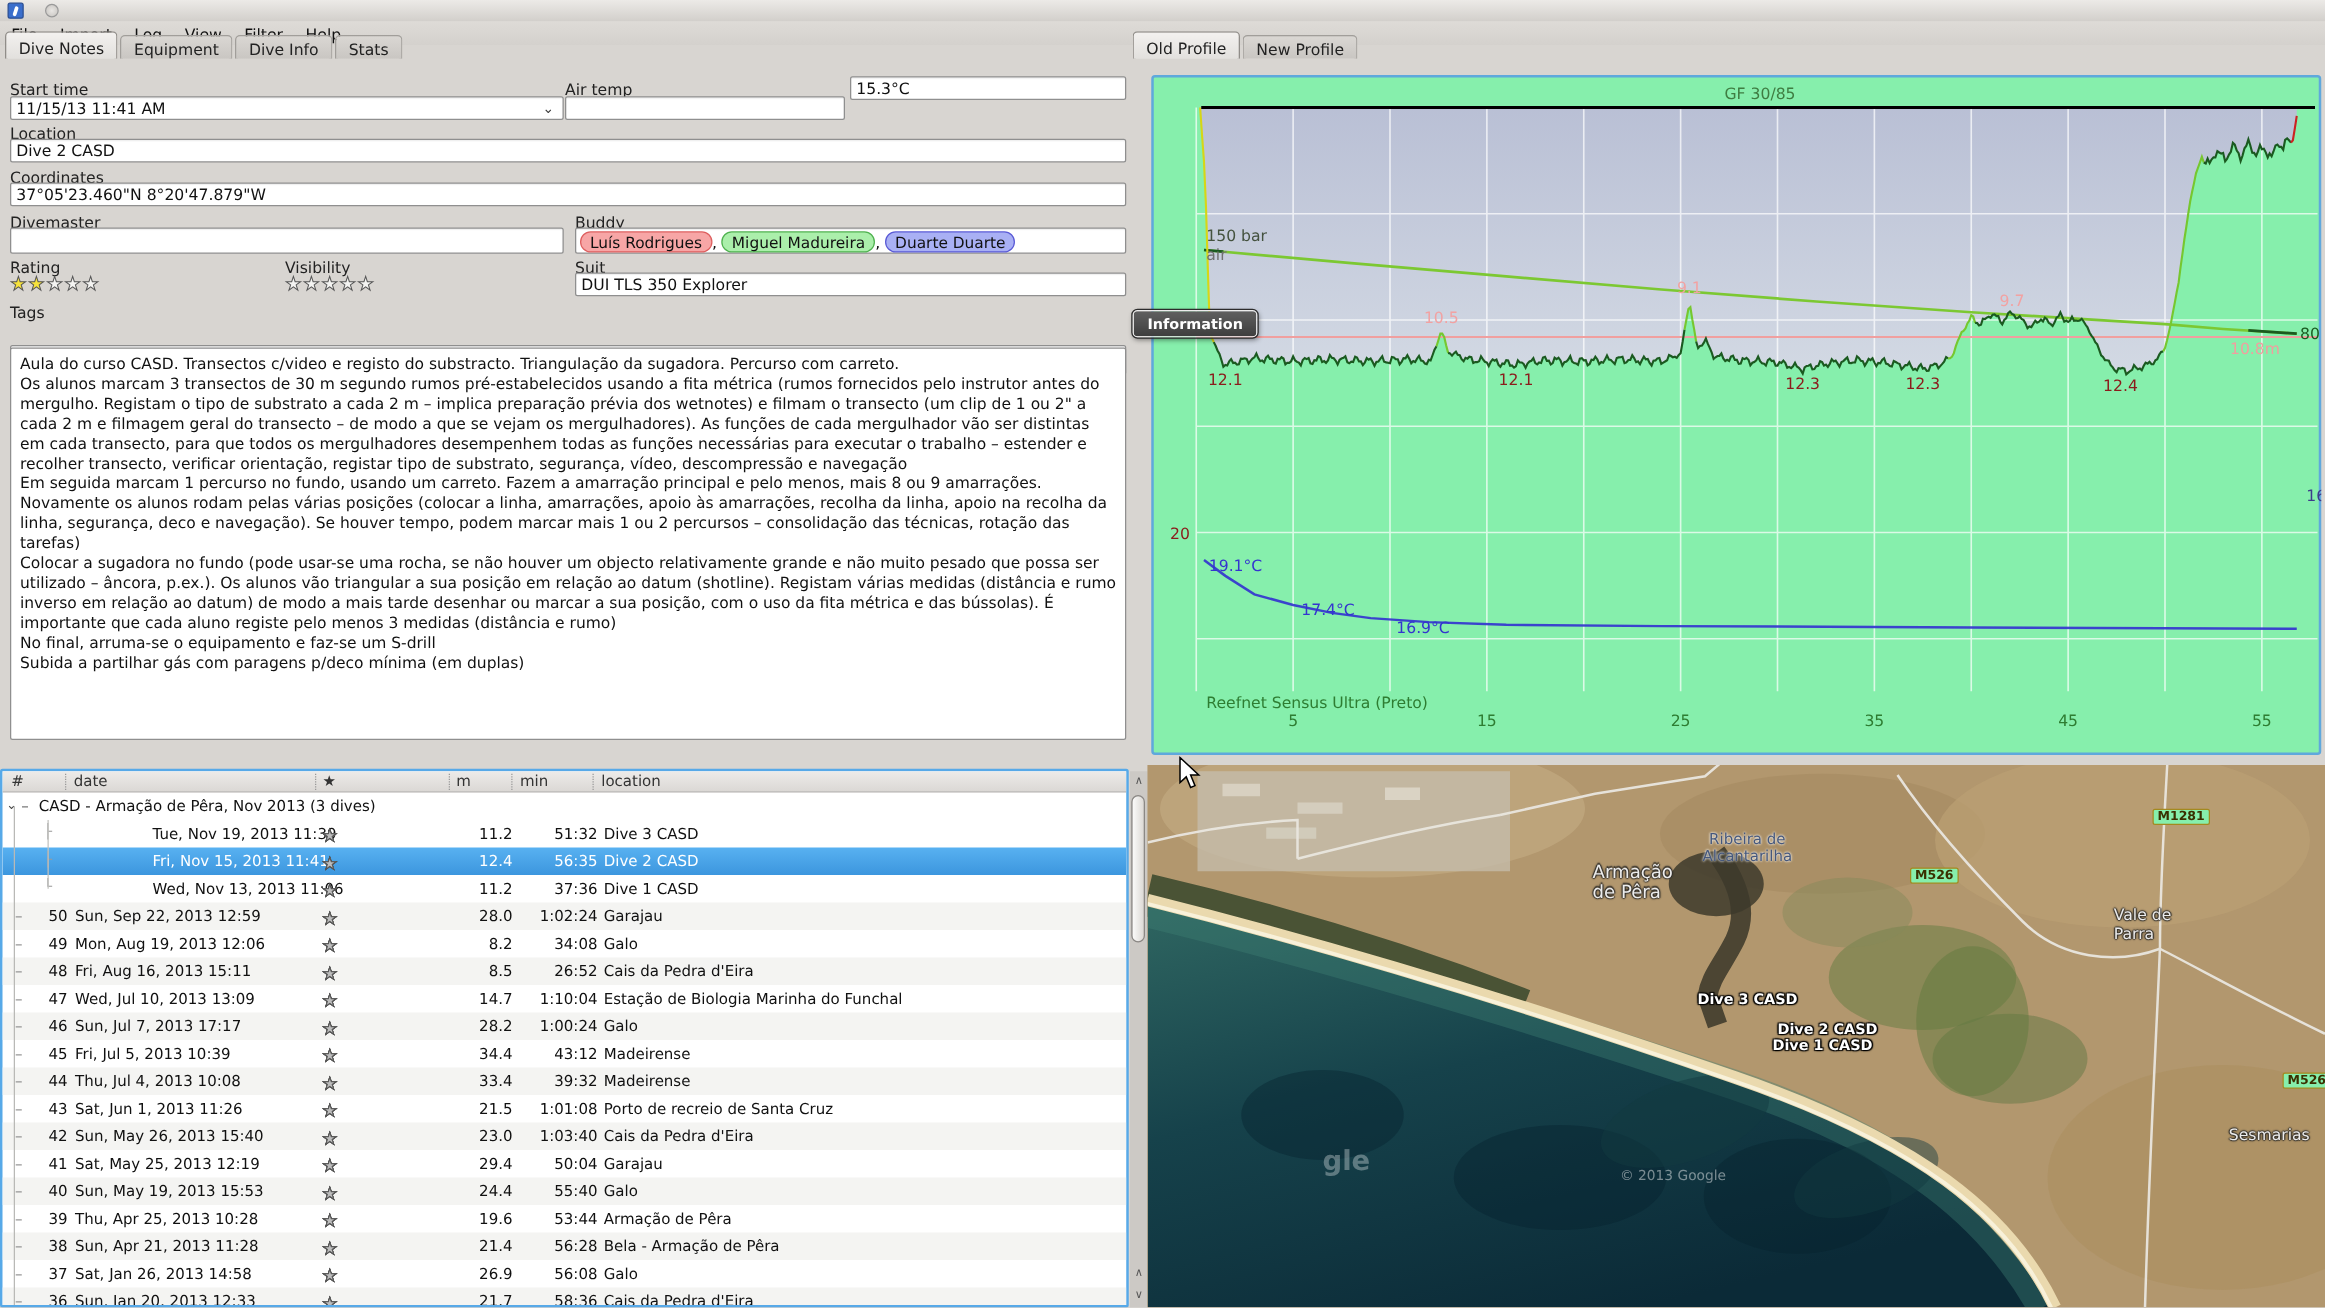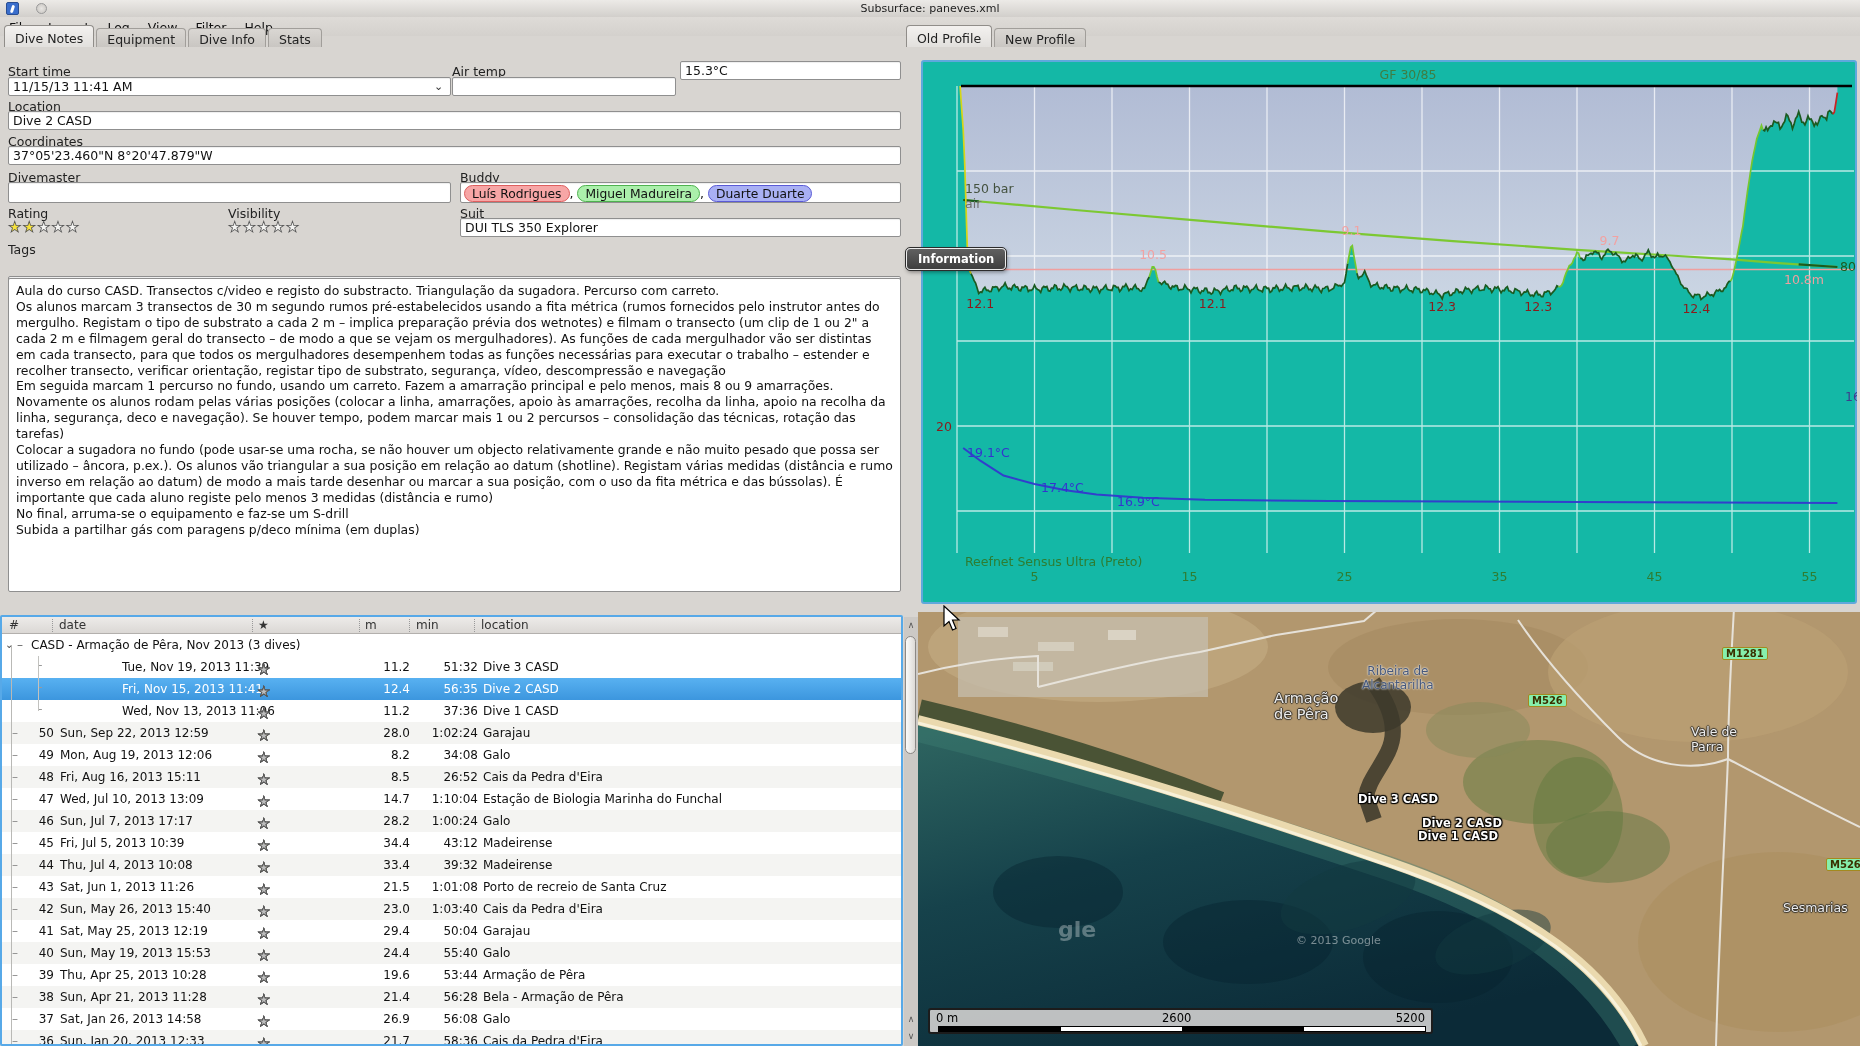--- a/index.html
+++ b/index.html
@@ -74,21 +74,21 @@
   .gtext { left:29px; }
 
   
   .vscroll { position:absolute; left:904px; top:617px; width:14px; height:429px; background:#ccc9c5; }
   .sbtn { position:absolute; left:0; width:14px; height:17px; color:#555; font-size:9px; text-align:center; line-height:17px; }
   .sthumb { position:absolute; left:1px; top:19px; width:11px; height:118px; border:1px solid #8b8885;
     border-radius:6px; background:linear-gradient(90deg,#fbfbfa,#dcd9d5); }
   .splitdots { position:absolute; left:919px; top:815px; width:4px; height:26px; color:#888; font-size:9px; line-height:8px; }
 
   
-  .chartbox { position:absolute; left:921px; top:60px; width:936px; height:544px; background:#14b8a6;
+  .chartbox { position:absolute; left:921px; top:60px; width:936px; height:544px; background:#86efac;
     border:2px solid #5fa8dc; border-radius:3px; }
   .chartbox svg { position:absolute; left:-2px; top:-2px; }
   .chart-text { font-family:"DejaVu Sans",sans-serif; }
   .infobtn { position:absolute; left:906px; top:248px; padding:3px 11px; background:linear-gradient(#606060,#3e3e3e);
     color:#fff; font-size:11.5px; font-weight:bold; border:1px solid #ececec; outline:1px solid #2c2c2c;
     border-radius:4px; box-shadow:1px 2px 4px rgba(0,0,0,.45); }
 
   
   .map { position:absolute; left:918px; top:612px; width:942px; height:434px; overflow:hidden; background:#b2976e; }
   .ml { position:absolute; white-space:pre-line; }
@@ -109,21 +109,20 @@
   .segs { position:absolute; left:8px; top:16px; width:488px; height:6px; border:1px solid #000; font-size:0; }
   .segs span { display:inline-block; width:25%; height:100%; }
   .cursor { position:absolute; left:943px; top:605px; z-index:60; }
 </style>
 </head>
 <body>
 
 <div class="titlebar">
   <span class="app-icon"></span>
   <span class="tray-circle"></span>
-  <div class="title">Subsurface: paneves.xml</div>
 </div>
 <div class="menubar"><span class="menu-item"><u>F</u>ile</span><span class="menu-item"><u>I</u>mport</span><span class="menu-item"><u>L</u>og</span><span class="menu-item"><u>V</u>iew</span><span class="menu-item">Filter</span><span class="menu-item"><u>H</u>elp</span></div>
 
 <div class="tabs" style="left:4px;" id="left-tabs"><span class="tab active">Dive Notes</span><span class="tab">Equipment</span><span class="tab">Dive Info</span><span class="tab">Stats</span></div>
 
 <div class="form">
   <div class="flabel" style="left:8px;top:6px;">Start time</div>
   <div class="flabel" style="left:452px;top:6px;">Air temp</div>
   <div class="flabel" style="left:680px;top:6px;">Water temp</div>
   <input class="input" style="left: 8px; top: 19px; width: 443px;" readonly="" value="11/15/13 11:41 AM">
@@ -557,26 +556,20 @@
     <path d="M0,111 C160,151 320,201 470,253 C615,303 688,360 723,434" stroke="#f8f1da" stroke-width="3" fill="none"></path>
     <g stroke="#e9e6df" stroke-width="2" fill="none" opacity="0.95">
       <path d="M282,40 L358,23 L446,9 L459,-2"></path>
       <path d="M120,75 C180,60 230,48 282,40"></path>
       <path d="M0,62 C40,52 80,46 120,44 L120,75"></path>
       <path d="M600,8 C625,45 660,85 700,125 C730,155 775,160 810,147"></path>
       <path d="M816,-4 C813,50 810,100 810,145 C808,200 802,300 798,434"></path>
       <path d="M810,147 C845,165 890,190 942,215"></path>
     </g>
   </svg>
-  <div class="scalebar">
-    <span class="sl" style="left:6px;">0 m</span>
-    <span class="sl" style="left:232px;">2600</span>
-    <span class="sl" style="right:6px;">5200</span>
-    <div class="segs"><span style="background:#000"></span><span style="background:#fff"></span><span style="background:#000"></span><span style="background:#fff"></span></div>
-  </div>
 <div class="ml town big" style="left: 356px; top: 78px;">Armação
 de Pêra</div><div class="ml water" style="left: 444px; top: 52px;">Ribeira de
 Alcantarilha</div><div class="ml town" style="left: 773px; top: 112px;">Vale de
 Parra</div><div class="ml town" style="left: 865px; top: 288px;">Sesmarias</div><div class="ml badge" style="left: 610px; top: 41px;">M526</div><div class="ml badge" style="left: 804px; top: -6px;">M1281</div><div class="ml badge" style="left: 908px; top: 205px;">M526</div><div class="ml marker" style="left: 440px; top: 180px;">Dive 3 CASD</div><div class="ml marker" style="left: 504px; top: 204px;">Dive 2 CASD</div><div class="ml marker" style="left: 500px; top: 217px;">Dive 1 CASD</div><div class="ml wm-big" style="left: 140px; top: 305px;">gle</div><div class="ml wm" style="left: 378px; top: 322px;">© 2013 Google</div></div>
 
 <svg class="cursor" width="20" height="28" viewBox="0 0 20 28">
   <polygon points="1,1 1,21 6,16.5 9.5,25 13,23.5 9.5,15 16,15" fill="#fff" stroke="#000" stroke-width="1.2"></polygon>
 </svg>
 
 </body></html>

